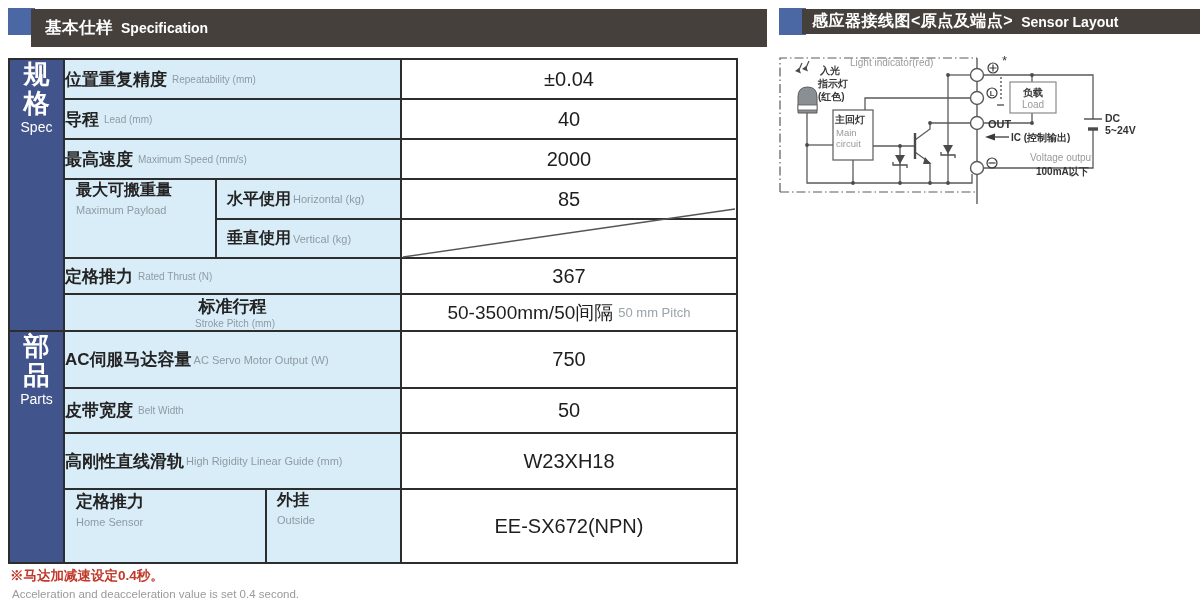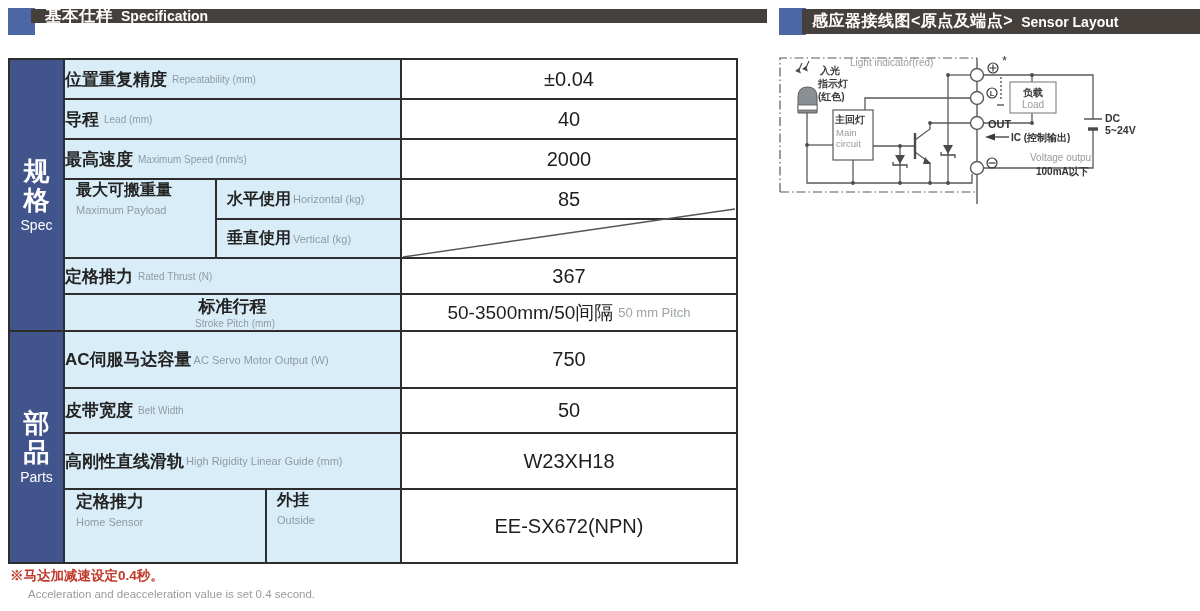--- a/index.html
+++ b/index.html
@@ -11,51 +11,51 @@
   .hbar{position:absolute;background:#45403c;color:#fff;display:flex;align-items:center;}
   .hzh{font-size:16.5px;font-weight:700;letter-spacing:.5px;white-space:nowrap;}
   .hen{font-size:14px;font-weight:700;margin-left:8px;white-space:nowrap;}
 
   
   .spec-table{position:absolute;left:8px;top:58px;width:730px;height:506px;
     box-sizing:border-box;background:#2d2d2d;padding:2px;display:grid;gap:2px;
     grid-template-columns:53px 150px 48px 133px 1fr;
     grid-template-rows:38px 38px 38px 38px 37px 34px 35px 55px 43px 54px 1fr;}
   .cell{display:flex;}
-  .side{background:#42548c;color:#fff;flex-direction:column;align-items:center;justify-content:center;}
+  .side{background:#42548c;color:#fff;flex-direction:column;align-items:center;justify-content:flex-start;}
   .side-zh{font-size:26px;font-weight:700;width:1.12em;line-height:1.1;word-break:break-all;text-align:center;}
   .side-en{font-size:14px;margin-top:2px;}
   .lbl{background:#d9edf8;align-items:center;}
   .lz{font-size:17px;font-weight:600;color:#232323;white-space:nowrap;}
   .le{font-size:10px;color:#8d9ba3;margin-left:5px;white-space:nowrap;}
   .le.tight{margin-left:2px;font-size:11px;}
   .lbl2{background:#d9edf8;flex-direction:column;padding-left:11px;}
   .lbl2 .lz{font-size:16px;}
   .lbl2 .le2{font-size:11px;color:#8d9ba3;margin-top:3px;white-space:nowrap;}
   .val{background:#fff;align-items:center;justify-content:center;}
   .vtext{font-size:20px;color:#1e1e1e;}
   .vsub{font-size:13px;color:#9aa3a8;margin-left:5px;}
   .diag-overlay{position:absolute;left:394px;top:146px;width:334px;height:54px;
     pointer-events:none;z-index:5;overflow:visible;}
 
   
   .note-red{position:absolute;left:10px;top:567px;font-size:13.5px;font-weight:600;color:#c0392b;}
-  .note-gray{position:absolute;left:28px;top:588px;font-size:11.5px;color:#9a9a9a;}
+  .note-gray{position:absolute;left:12px;top:588px;font-size:11.5px;color:#9a9a9a;}
 
   
   .sensor-diagram{position:absolute;left:778px;top:52px;width:424px;height:160px;}
   .sensor-diagram text{font-family:"Liberation Sans",sans-serif;}
 </style>
 </head>
 <body>
 
 <div class="canvas">
 
   <div class="hsq" style="left:8px;top:8px;width:27px;height:27px;"></div>
-  <div class="hbar" style="left:31px;top:9px;width:736px;height:14px;padding-left:14px;box-sizing:border-box;">
+  <div class="hbar" style="left:31px;top:9px;width:736px;height:38px;padding-left:14px;box-sizing:border-box;">
     <span class="hzh">基本仕样</span>
     <span class="hen">Specification</span>
   </div>
 
   <div class="hsq" style="left:779px;top:8px;width:27px;height:27px;"></div>
   <div class="hbar" style="left:802px;top:9px;width:398px;height:25px;padding-left:10px;box-sizing:border-box;">
     <span class="hzh" style="font-size:16px;">感应器接线图&lt;原点及端点&gt;</span>
     <span class="hen">Sensor Layout</span>
   </div>
 

